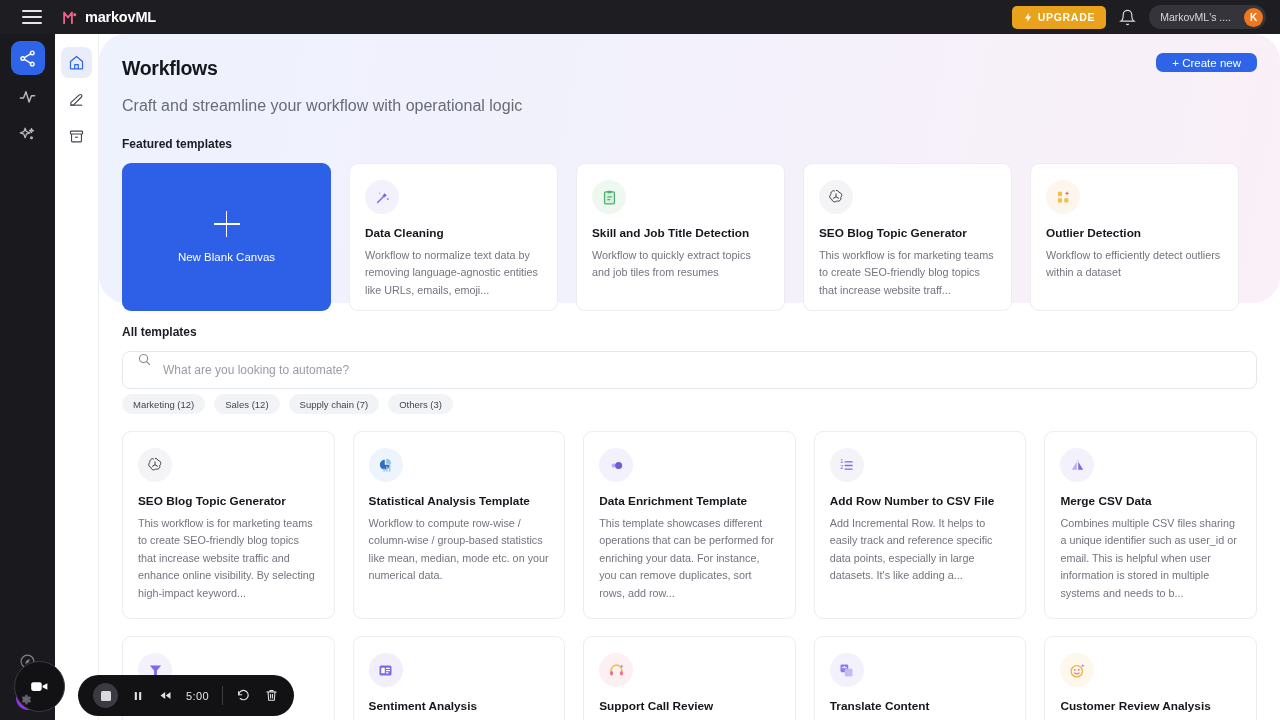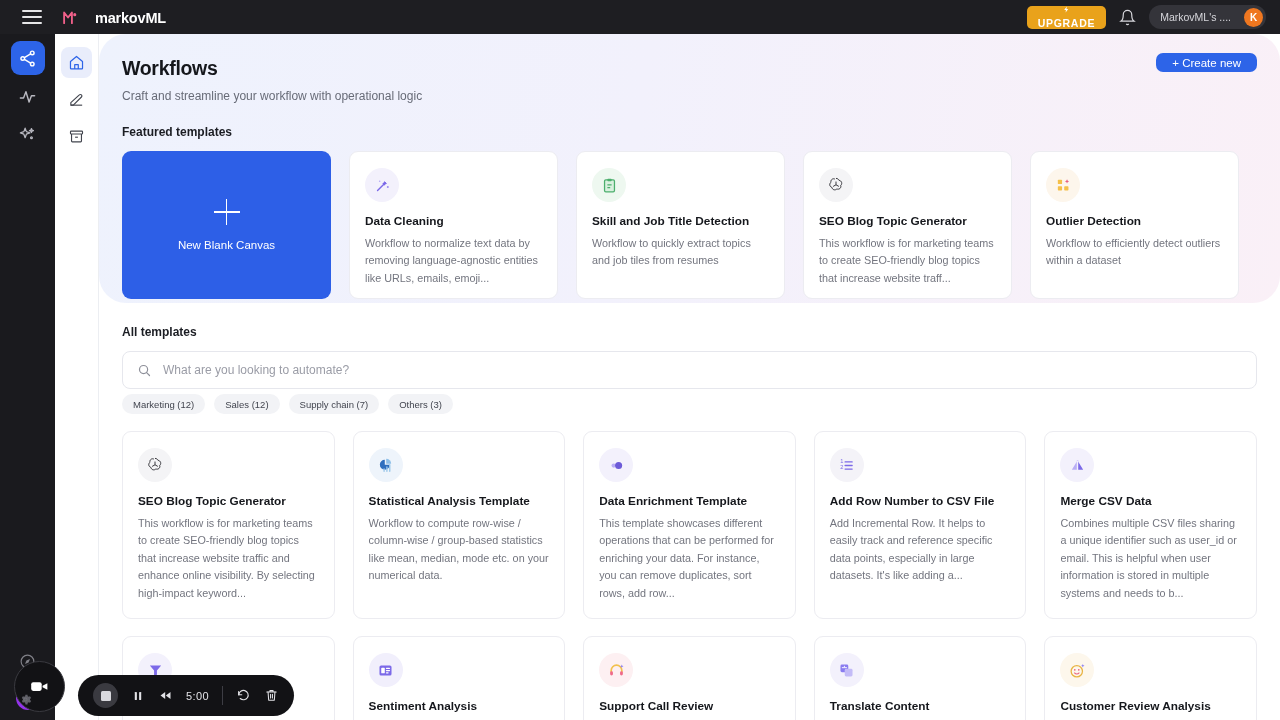--- a/index.html
+++ b/index.html
@@ -18,37 +18,36 @@
     background: #1e1e22;
     display: flex; align-items: center;
     z-index: 40;
   }
   .hamburger {
     width: 20px; height: 14px; margin-left: 22px;
     display: flex; flex-direction: column; justify-content: space-between;
     cursor: pointer;
   }
   .hamburger span { display: block; height: 1.6px; background: #e6e6e8; border-radius: 2px; }
-  .brand { display: flex; align-items: flex-end; gap: 16px; margin-left: 20px; }
+  .brand { display: flex; align-items: center; gap: 6px; margin-left: 20px; }
   .brand-mark { width: 17px; height: 17px; }
   .brand-text {
     color: #ffffff; font-size: 14.5px; font-weight: 700; letter-spacing: -0.2px;
   }
   .topbar-right {
     margin-left: auto; display: flex; align-items: center; gap: 13px; margin-right: 14px;
   }
   .upgrade-btn {
     display: flex; align-items: center; gap: 4px;
     background: #e9a21b; color: #ffffff;
     border: none; border-radius: 5px;
     height: 23px; padding: 0 11px;
     font-size: 10.5px; font-weight: 700; letter-spacing: 0.7px;
     font-family: "Liberation Sans", sans-serif;
     cursor: pointer;
-    flex-direction: column;
   }
   .bell { cursor: pointer; display: flex; }
   .workspace-chip {
     display: flex; align-items: center; gap: 13px;
     background: #34343a; border-radius: 14px;
     height: 24px; padding: 0 3px 0 11px;
     cursor: pointer;
   }
   .workspace-name { color: #d6d6db; font-size: 10.5px; white-space: nowrap; }
   .avatar {
@@ -114,21 +113,21 @@
     position: relative;
     height: 269px;
     background: linear-gradient(100deg, #eef2fd 0%, #f2f1fc 45%, #faf0f7 100%);
     padding: 23px 0 0 23px;
     border-radius: 27px;
   }
   .page-title {
     font-size: 19.5px; font-weight: 700; color: #15171c; letter-spacing: -0.3px;
   }
   .page-sub {
-    font-size: 12px; color: #676b77; margin-top: 9px;
+    font-size: 16px; color: #676b77; margin-top: 17px;
   }
   .create-btn {
     position: absolute; top: 19px; right: 23px;
     background: #2d64e8; color: #fff;
     border: none; border-radius: 7px;
     height: 19px; padding: 0 16px;
     font-size: 11.5px; font-weight: 500;
     font-family: "Liberation Sans", sans-serif;
     cursor: pointer;
   }
@@ -180,21 +179,21 @@
   }
 
   
   .all-section { padding: 22px 23px 0 23px; background: #fff; }
   .search-wrap {
     position: relative;
     margin-top: 12px;
     height: 38px;
     border: 1px solid #e6e7ed;
     border-radius: 8px;
-    display: flex; align-items: center;
+    display: flex; 
     padding: 0 14px;
     background: #fff;
   }
   .search-input {
     border: none; outline: none; flex: 1;
     font-size: 12px; color: #2b2d35;
     font-family: "Liberation Sans", sans-serif;
     margin-left: 11px;
     background: transparent;
   }

